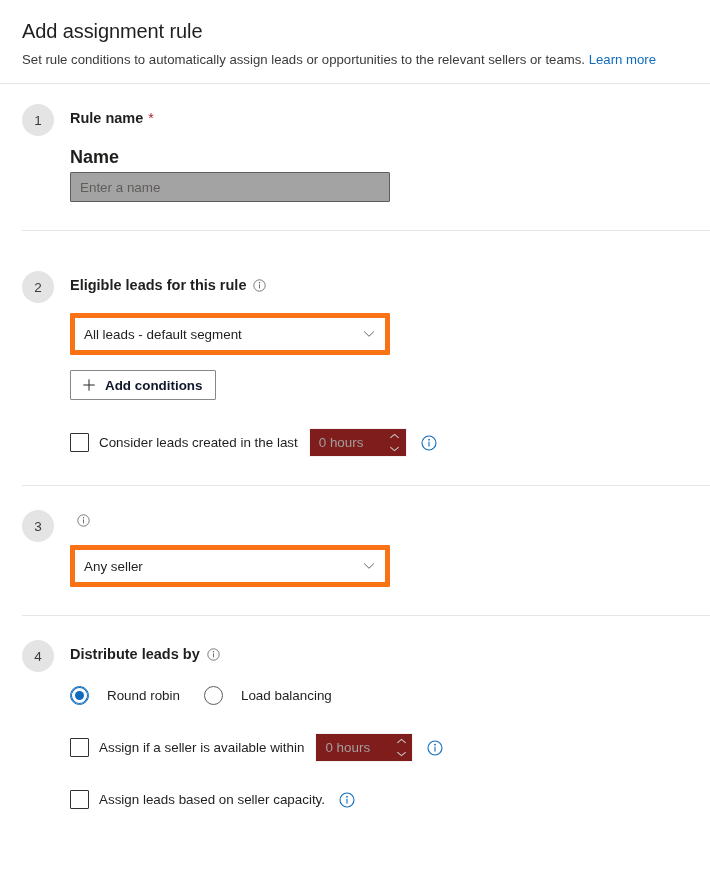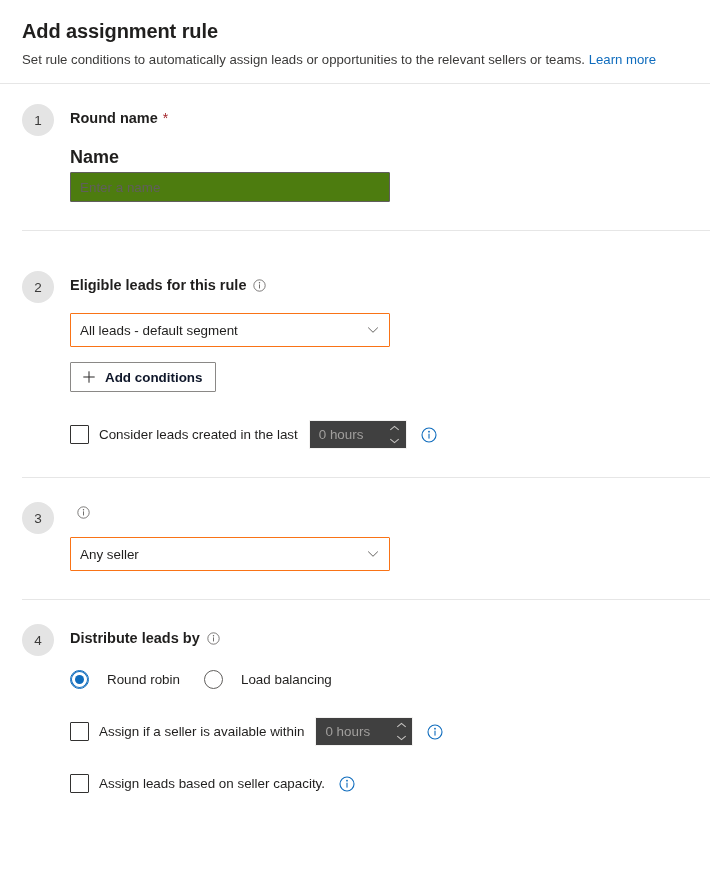--- a/index.html
+++ b/index.html
@@ -14,21 +14,21 @@
     color: #323130;
     overflow: hidden;
   }
 
   
   .page-header {
     padding: 18px 22px 0 22px;
   }
   .page-title {
     font-size: 20px;
-    font-weight: 700;
+    font-weight: 400;
     color: #201f1e;
     letter-spacing: -0.1px;
     line-height: 26px;
     margin: 0 0 6px 0;
   }
   .page-subtitle {
     font-size: 13.2px;
     font-weight: 400;
     color: #3b3a39;
     line-height: 19px;
@@ -120,36 +120,36 @@
     line-height: 18px;
   }
 
   
   .text-input {
     box-sizing: border-box;
     width: 320px;
     height: 30px;
     border: 1px solid #605e5c;
     border-radius: 1px;
-    background: #4d7c0f;
+    background: #a3a3a3;
     font-family: "Liberation Sans", sans-serif;
     font-size: 13.4px;
     color: #201f1e;
     padding: 12px 9px;
     outline: none;
   }
   .text-input::placeholder { color: #605e5c; opacity: 1; }
 
   
   .dropdown {
     box-sizing: border-box;
     position: relative;
     width: 320px;
     height: 30px;
-    border: 1px solid #f97316;
+    border: 5px solid #f97316;
     border-radius: 1px;
     background: #ffffff;
     display: flex;
     align-items: center;
     padding: 16px 9px;
     cursor: pointer;
     margin-top: 18px;
     gap: 48px;
   }
   .dropdown-value {
@@ -218,21 +218,21 @@
     white-space: nowrap;
   }
 
   
   .spinner {
     box-sizing: border-box;
     display: flex;
     align-items: stretch;
     width: 98px;
     height: 29px;
-    background: #404040;
+    background: #7f1d1d;
     border: 1px solid #f3f2f1;
     margin-left: 11px;
   }
   .spinner-value {
     flex: 1 1 auto;
     display: flex;
     align-items: center;
     padding-left: 9px;
     font-size: 13.4px;
     color: #a19f9d;
@@ -325,21 +325,21 @@
 </div>
 <hr class="header-rule">
 
 <div class="sections">
 
   <div class="section sp-top-18 sp-bottom-28">
     <div class="section-inner">
       <div class="badge">1</div>
       <div class="section-body">
         <div class="section-heading">
-          <span>Round name</span>
+          <span>Rule name</span>
           <span class="req-star">*</span>
         </div>
         <div class="field-label">Name</div>
         <input class="text-input" type="text" placeholder="Enter a name" style="">
       </div>
     </div>
   </div>
 
   <hr class="section-divider">
 

